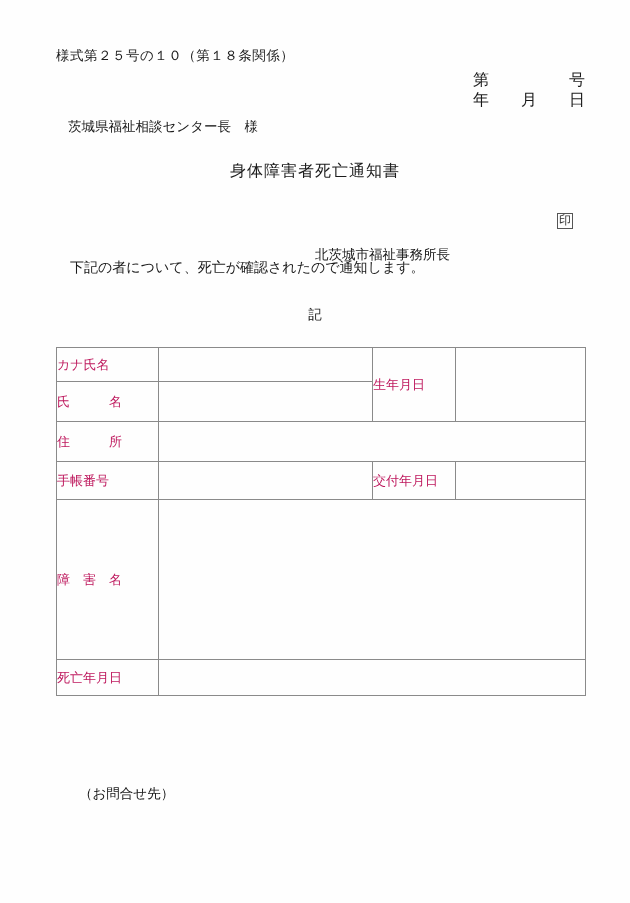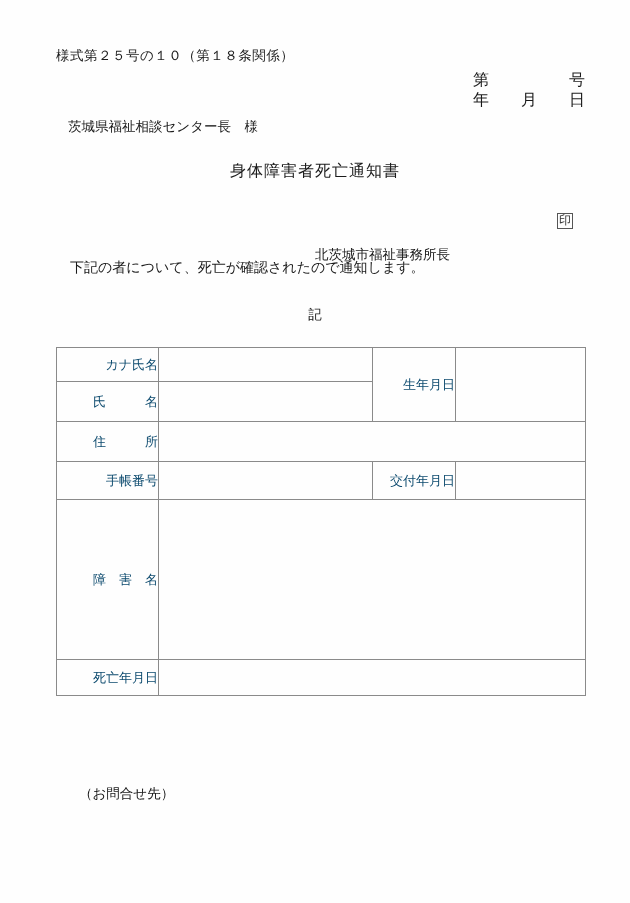--- a/index.html
+++ b/index.html
@@ -113,23 +113,23 @@
     border-collapse: collapse;
     table-layout: fixed;
   }
   .form-table td {
     border: 1px solid #8a8a8a;
     font-size: 13px;
     padding: 0;
     vertical-align: middle;
   }
   .lbl {
-    text-align: right;
-    white-space: pre;
-    color: #0c4a6e;
+    text-align: left;
+    white-space: pre;
+    color: #be185d;
   }
   .val {
     background: #fefefe;
   }
   .col-label { width: 102px; }
   .col-value { width: 214px; }
   .col-sublabel { width: 83px; }
   .col-subvalue { width: 130px; }
 
   .r-kana  { height: 34px; }

